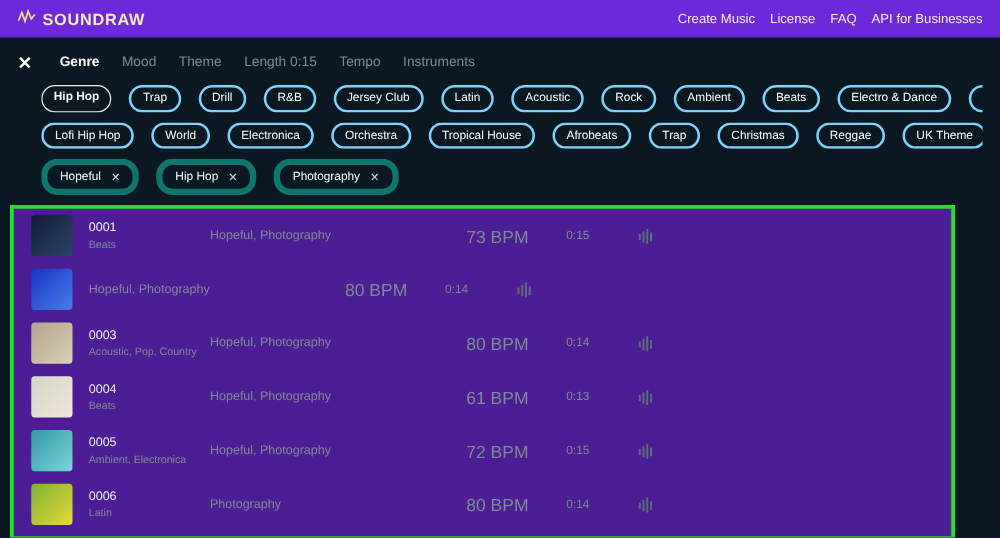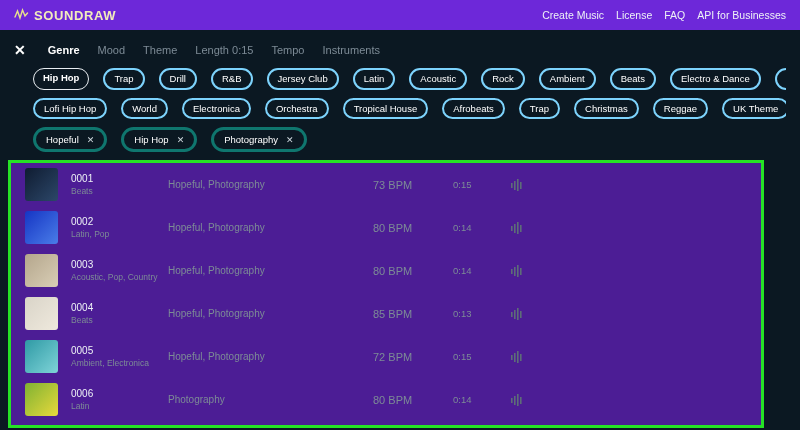--- a/index.html
+++ b/index.html
@@ -17,33 +17,33 @@
     margin:6px 0 10px;}
   .close-x{color:#fff;font-size:14px;font-weight:bold;margin-right:4px;cursor:pointer;}
   .tab{cursor:pointer;white-space:nowrap;}
   .tab.active{color:#fff;font-weight:bold;}
   
   .chips{display:flex;flex-wrap:nowrap;gap:14px;margin-bottom:8px;overflow:hidden;margin-left:19px;}
   .chip{border:2px solid #7dd3fc;border-radius:13px;padding:4px 9px;
     font-size:9.5px;color:#fff;background:transparent;white-space:nowrap;
     cursor:pointer;line-height:1;}
   .chip.selected{border:1.5px solid #e9eef2;font-weight:bold;}
-  .tagchip{display:flex;align-items:center;gap:8px;border:3px solid #0f766e;
+  .tagchip{display:flex;align-items:center;gap:8px;border:5px solid #0f766e;
     border-radius:13px;padding:4px 10px;font-size:9.5px;white-space:nowrap;cursor:pointer;}
   .tagchip .x{font-size:9px;color:#cfd8de;cursor:pointer;}
   
   .listwrap{margin:2px 36px 0 8px;border:3px solid #26e226;background:#4c1d95;
     height:262px;overflow:hidden;}
   .row{display:flex;align-items:center;height:43px;padding:0 8px;cursor:pointer;}
   .thumb{width:33px;height:33px;border-radius:3px;margin:0 13px 0 6px;flex:0 0 33px;}
   .trackinfo{width:97px;flex:0 0 97px;}
   .tid{font-size:10px;color:#eef2f6;margin-bottom:2px;}
   .tgen{font-size:8.5px;color:#7d8b96;}
   .moods{width:205px;flex:0 0 205px;font-size:10px;color:#7d8b96;}
-  .bpm{width:80px;flex:0 0 80px;font-size:11px;color:#7d8b96;}
+  .bpm{width:80px;flex:0 0 80px;font-size:14px;color:#7d8b96;}
   .dur{width:57px;flex:0 0 57px;font-size:9.5px;color:#7d8b96;}
   .wave{width:18px;display:flex;align-items:center;cursor:pointer;}
 </style>
 </head>
 <body>
 
 <div class="topbar">
   <div class="logo">
     <span>
       <svg width="15" height="12" viewBox="0 0 15 12">
@@ -135,24 +135,20 @@
             <rect x="4" y="3" width="1.6" height="9"></rect>
             <rect x="7" y="1" width="1.6" height="12"></rect>
             <rect x="10" y="4" width="1.6" height="7"></rect>
           </g>
         </svg>
     </div>
   </div>
 
   <div class="row">
     <div class="thumb" style="background: linear-gradient(135deg, rgb(21, 53, 196), rgb(74, 125, 232));"></div>
-    <div class="trackinfo">
-      <div class="tid">0002</div>
-      <div class="tgen">Latin, Pop</div>
-    </div>
     <div class="moods">Hopeful, Photography</div>
     <div class="bpm">80 BPM</div>
     <div class="dur">0:14</div>
     <div class="wave">
       <svg width="14" height="14" viewBox="0 0 14 14">
           <g fill="#5d6d78">
             <rect x="1" y="5" width="1.6" height="5"></rect>
             <rect x="4" y="3" width="1.6" height="9"></rect>
             <rect x="7" y="1" width="1.6" height="12"></rect>
             <rect x="10" y="4" width="1.6" height="7"></rect>
@@ -182,21 +178,21 @@
     </div>
   </div>
 
   <div class="row">
     <div class="thumb" style="background: linear-gradient(135deg, rgb(217, 212, 200), rgb(239, 233, 221));"></div>
     <div class="trackinfo">
       <div class="tid">0004</div>
       <div class="tgen">Beats</div>
     </div>
     <div class="moods">Hopeful, Photography</div>
-    <div class="bpm">85 BPM</div>
+    <div class="bpm">61 BPM</div>
     <div class="dur">0:13</div>
     <div class="wave">
       <svg width="14" height="14" viewBox="0 0 14 14">
           <g fill="#5d6d78">
             <rect x="1" y="5" width="1.6" height="5"></rect>
             <rect x="4" y="3" width="1.6" height="9"></rect>
             <rect x="7" y="1" width="1.6" height="12"></rect>
             <rect x="10" y="4" width="1.6" height="7"></rect>
           </g>
         </svg>

